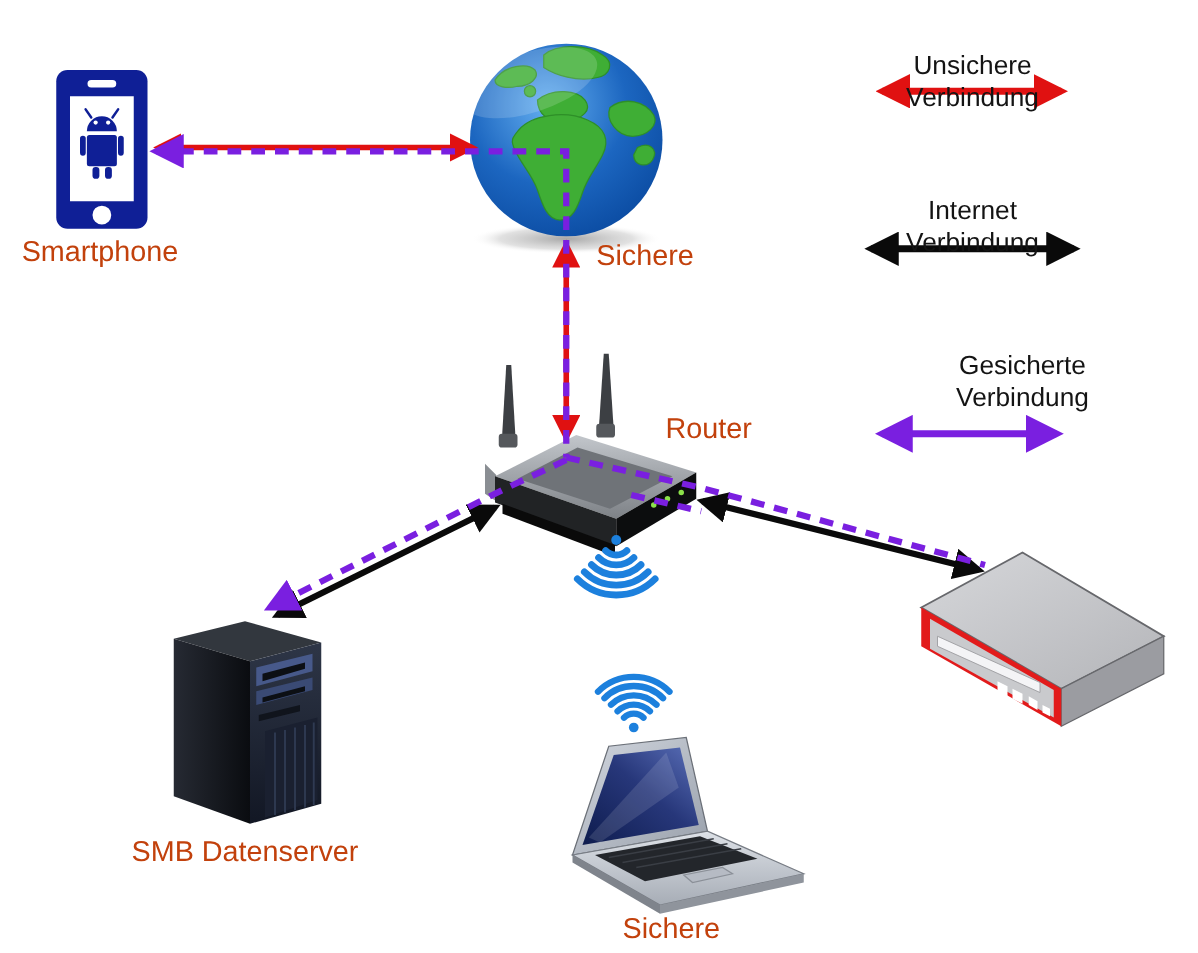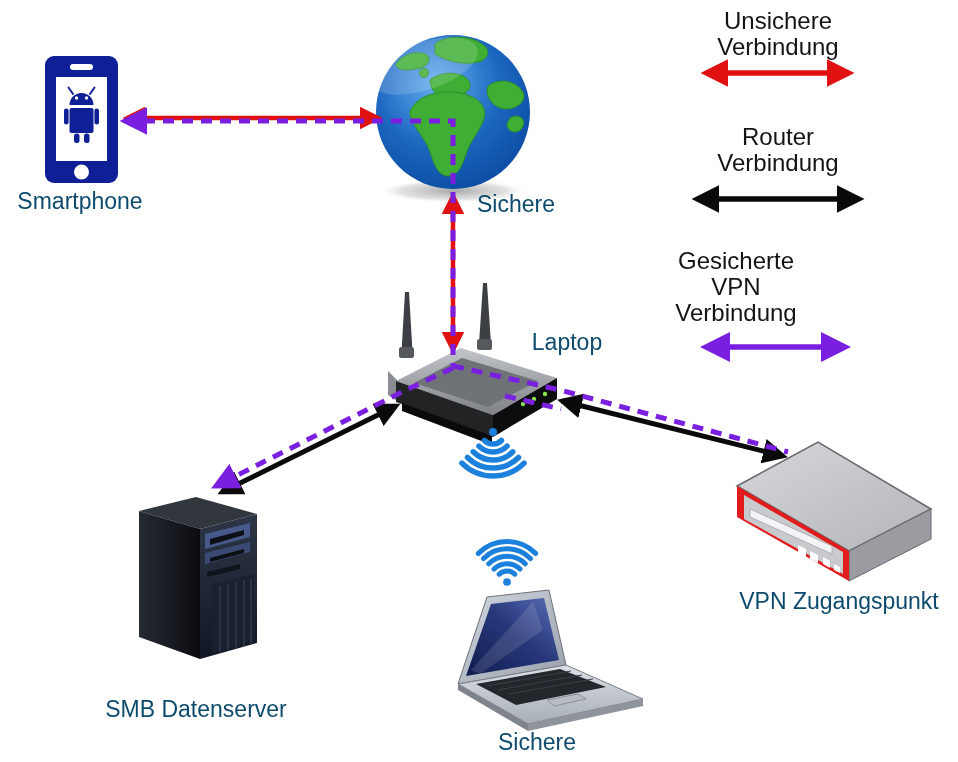--- a/index.html
+++ b/index.html
@@ -1,22 +1,22 @@
 <!DOCTYPE html>
 <html><head>
 <meta charset="utf-8">
 <style>
   html,body{margin:0;padding:0;background:#ffffff;}
   .stage{position:relative;width:958px;height:762px;background:#ffffff;
          font-family:"Liberation Sans",sans-serif;overflow:hidden;}
   .stage svg{position:absolute;left:0;top:0;}
-  .lbl{position:absolute;transform:translateX(-50%);font-size:23px;color:#0c4a6e;
+  .lbl{position:absolute;transform:translateX(-50%);font-size:23px;color:#c2410c;
        white-space:nowrap;}
   .legend-text{position:absolute;transform:translateX(-50%);text-align:center;
-       font-size:24px;line-height:26px;color:#141414;white-space:nowrap;}
+       font-size:21px;line-height:26px;color:#141414;white-space:nowrap;margin-top:32px;}
 </style>
 </head>
 <body>
 
 <div class="stage">
 
 <svg width="958" height="762" viewBox="0 0 958 762">
   <defs>
     <marker id="mRed" viewBox="0 0 10 10" refX="8" refY="5" markerWidth="5" markerHeight="5" orient="auto-start-reverse">
           <path d="M0,0 L10,5 L0,10 z" fill="#e01111"></path>
@@ -199,34 +199,32 @@
   <g>
     <path d="M697,199 L859,199" stroke="#0a0a0a" stroke-width="5.5" fill="none" marker-start="url(#mBlack)" marker-end="url(#mBlack)"></path>
   </g>
   <g>
     <path d="M706,347 L845,347" stroke="#7a1fe0" stroke-width="5.5" fill="none" marker-start="url(#mPurple)" marker-end="url(#mPurple)"></path>
   </g>
 </svg>
 
 <div class="lbl" style="left:80px;top:188px">Smartphone</div>
 <div class="lbl" style="left:516px;top:191px">Sichere</div>
-<div class="lbl" style="left:567px;top:329px">Laptop</div>
-<div class="lbl" style="left:196px;top:696px">SMB Datenserver</div>
-<div class="lbl" style="left:839px;top:588px">VPN Zugangspunkt</div>
+<div class="lbl" style="left:567px;top:329px">Router</div>
+<div class="lbl" style="left:196px;top:668px">SMB Datenserver</div>
 <div class="lbl" style="left:537px;top:729px">Sichere</div>
 
 <div>
   <div class="legend-text" style="left:778px;top:8px">
     <div>Unsichere</div>
     <div>Verbindung</div>
   </div>
   <div class="legend-text" style="left:778px;top:124px">
-    <div>Router</div>
+    <div>Internet</div>
     <div>Verbindung</div>
   </div>
-  <div class="legend-text" style="left:736px;top:248px">
+  <div class="legend-text" style="left:818px;top:248px">
     <div>Gesicherte</div>
-    <div>VPN</div>
     <div>Verbindung</div>
   </div>
 </div>
 
 </div>
 
 </body></html>

